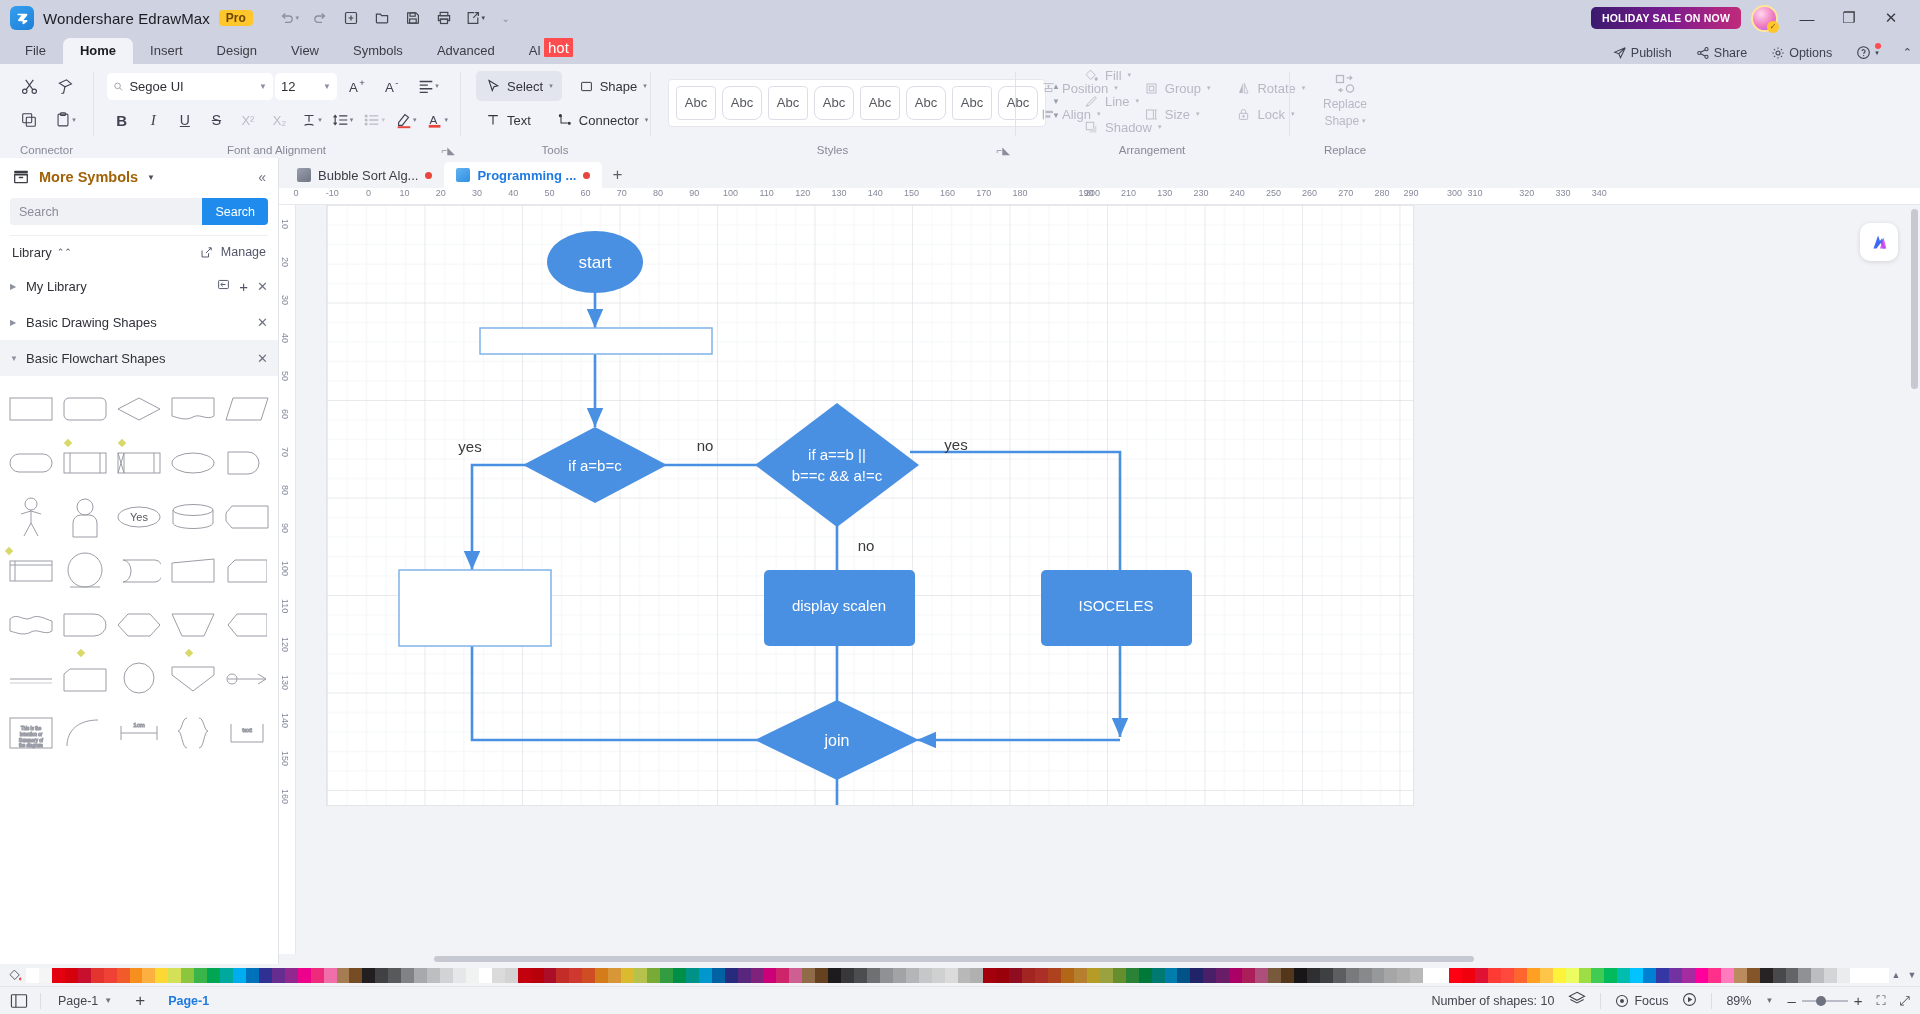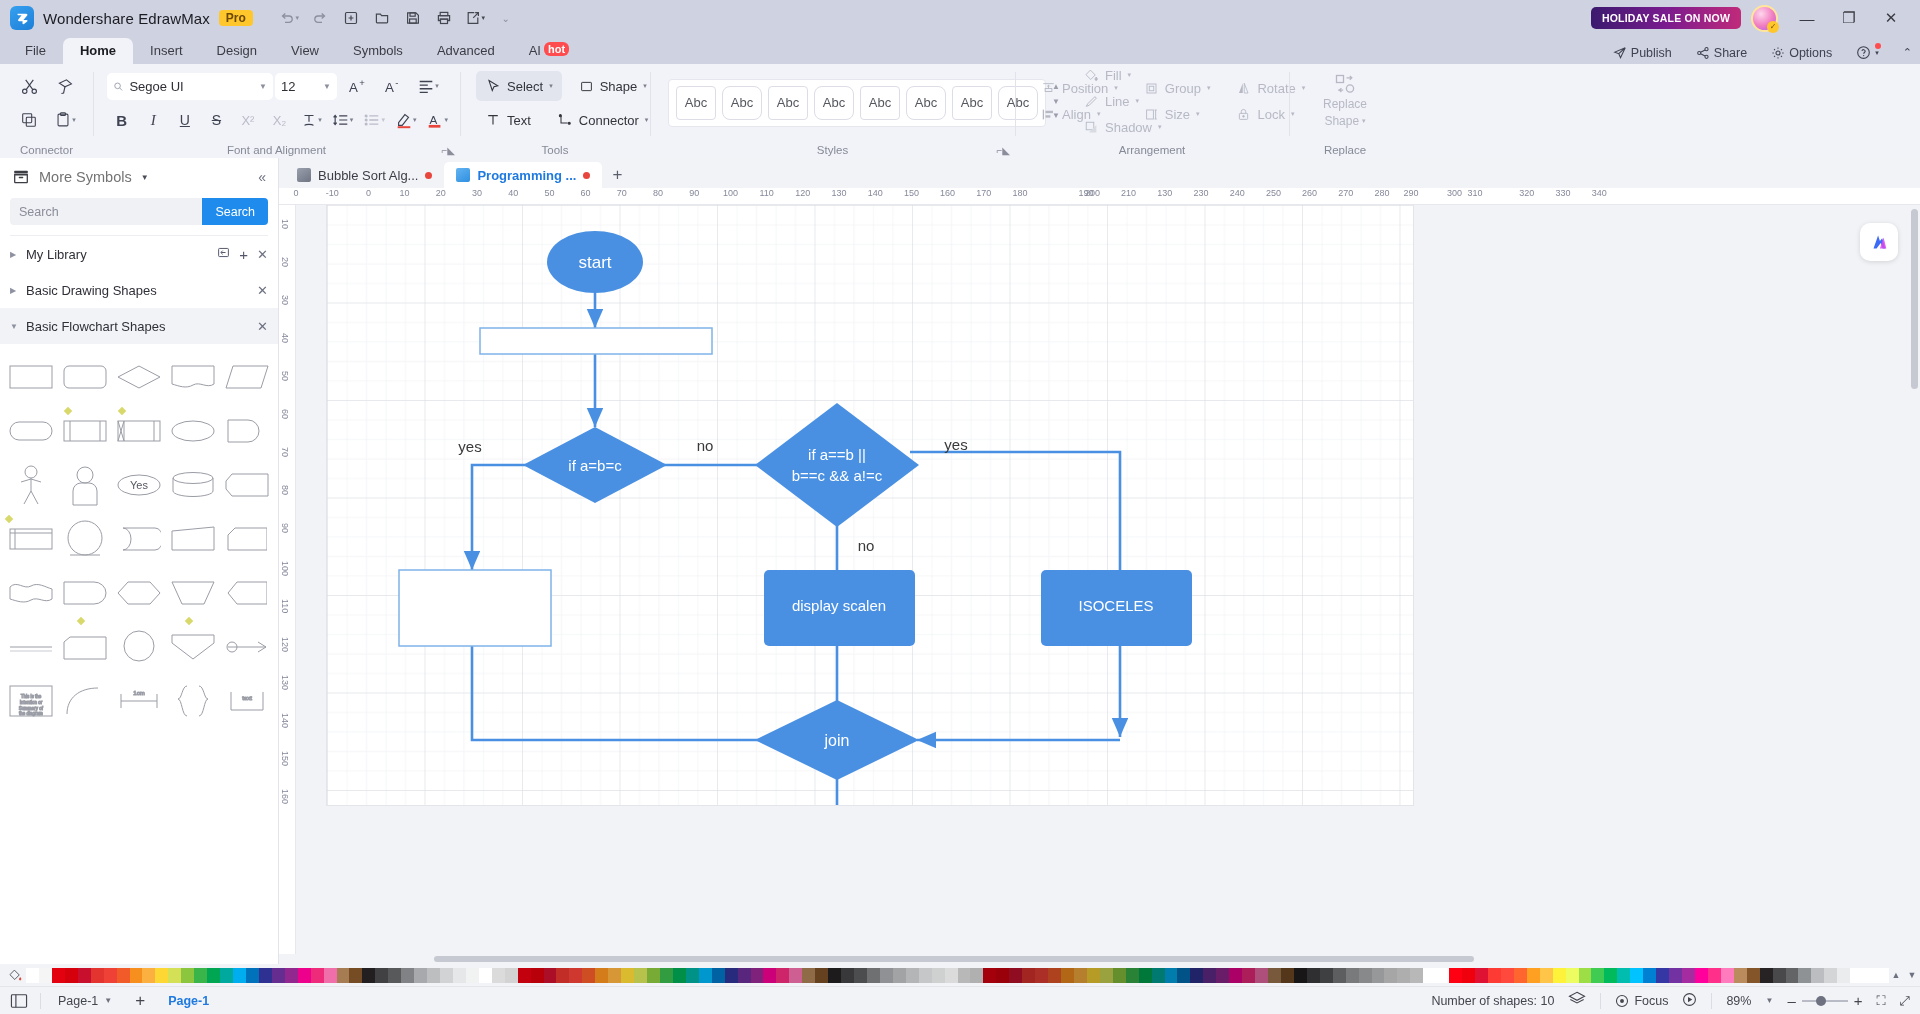--- a/index.html
+++ b/index.html
@@ -33,22 +33,22 @@
     font-size:8px;display:flex;align-items:center;justify-content:center;}
   .wbtn { width:38px;height:30px;display:flex;align-items:center;justify-content:center;
     color:#3a3a42; font-size:15px; }
 
   
   .menubar { height:28px; background:#cfd2e0; display:flex; align-items:flex-end;
     padding:0 8px; position:relative; }
   .menu-item { padding:5px 17px 6px; font-size:13px; color:#3c3c46;
     border-radius:7px 7px 0 0; cursor:default; position:relative;}
   .menu-item.active { background:#f2f3f9; font-weight:bold; color:#1b1b22; }
-  .hot { background:#ff4d4f; color:#fff; font-size:11px; border-radius:6px;
-    padding:1px 4px; margin-left:3px; vertical-align:2px; font-weight:bold;}
+  .hot { background:#ff4d4f; color:#fff; font-size:15px; border-radius:1px;
+    padding:1px 4px; margin-left:3px; vertical-align:2px; font-weight:normal;}
   .menu-right { margin-left:auto; display:flex; align-items:center; gap:24px;
     padding-bottom:4px; color:#3f4250; font-size:12.5px;}
   .mr { display:flex;align-items:center;gap:4px; }
 
   
   .ribbon { height:94px; background:#f2f3f9; display:flex; position:relative; }
   .rgroup { display:flex; flex-direction:column; position:relative;
      padding:5px 8px 0; }
   .rgroup + .rgroup:before { content:""; position:absolute; left:0; top:8px;
      bottom:22px; width:1px; background:#e2e3ea; }
@@ -88,21 +88,21 @@
   .dialog-launcher{ position:absolute; right:5px; bottom:2px; font-size:10px;
      color:#8b8e9a; }
 
   
   .main { display:flex; height:calc(1014px - 36px - 28px - 94px - 50px); }
 
   
   .sidebar { width:279px; background:#fff; border-right:1px solid #e3e4ea;
      display:flex; flex-direction:column; }
   .sb-head { display:flex; align-items:center; height:38px; padding:0 12px; gap:9px; }
-  .sb-title { font-size:14.5px; font-weight:normal; color:#737373; }
+  .sb-title { font-size:14.5px; font-weight:bold; color:#a16207; }
   .collapse { margin-left:auto; color:#6d7180; font-size:14px; }
   .searchrow { display:flex; align-items:center; margin:2px 10px 10px;
      background:#f0f1f5; border-radius:4px; height:27px; overflow:hidden; }
   .searchrow input { flex:1; border:none; background:transparent; outline:none;
      padding:0 9px; font-size:12.5px; color:#3a3b44;
      font-family:"Liberation Sans",sans-serif; }
   .searchrow input::placeholder{ color:#8a8d99; }
   .searchbtn { background:#1f8ced; color:#fff; font-size:12.5px;
      padding:0 13px; height:27px; display:flex;align-items:center; }
   .divline { height:1px; background:#eceef2; margin:0 10px; }
@@ -612,20 +612,31 @@
       <span class="collapse">«</span>
     </div>
 
     <div class="searchrow">
       <input placeholder="Search" style="">
       <div class="searchbtn">Search</div>
     </div>
 
     <div class="divline"></div>
 
+    <div class="lib-row">
+      <span>Library</span>
+      <span style="font-size:9px;margin-left:5px;color:#4a4c57">⌃⌃</span>
+      <span class="right">
+        <svg width="13" height="13" viewBox="0 0 16 16" fill="none" stroke="#53566a" stroke-width="1.2">
+            <path d="M2.5 5.5v8h8V9"></path>
+            <path d="M7.2 8.8 13.6 2.4M10.6 2.2h3.2v3.2"></path>
+          </svg>
+        <span>Manage</span>
+      </span>
+    </div>
 
     <div class="cat-row">
       <span class="tri">▶</span>
       <span>My Library</span>
       <span class="right" style="margin-left:auto;display:flex;gap:9px;align-items:center">
         <span>
           <svg width="13" height="13" viewBox="0 0 16 16" fill="none" stroke="#53566a" stroke-width="1.2">
               <rect x="2" y="3" width="12" height="10" rx="1"></rect>
               <path d="M10.5 8H5.2M7 5.7 4.7 8 7 10.3"></path>
             </svg>

